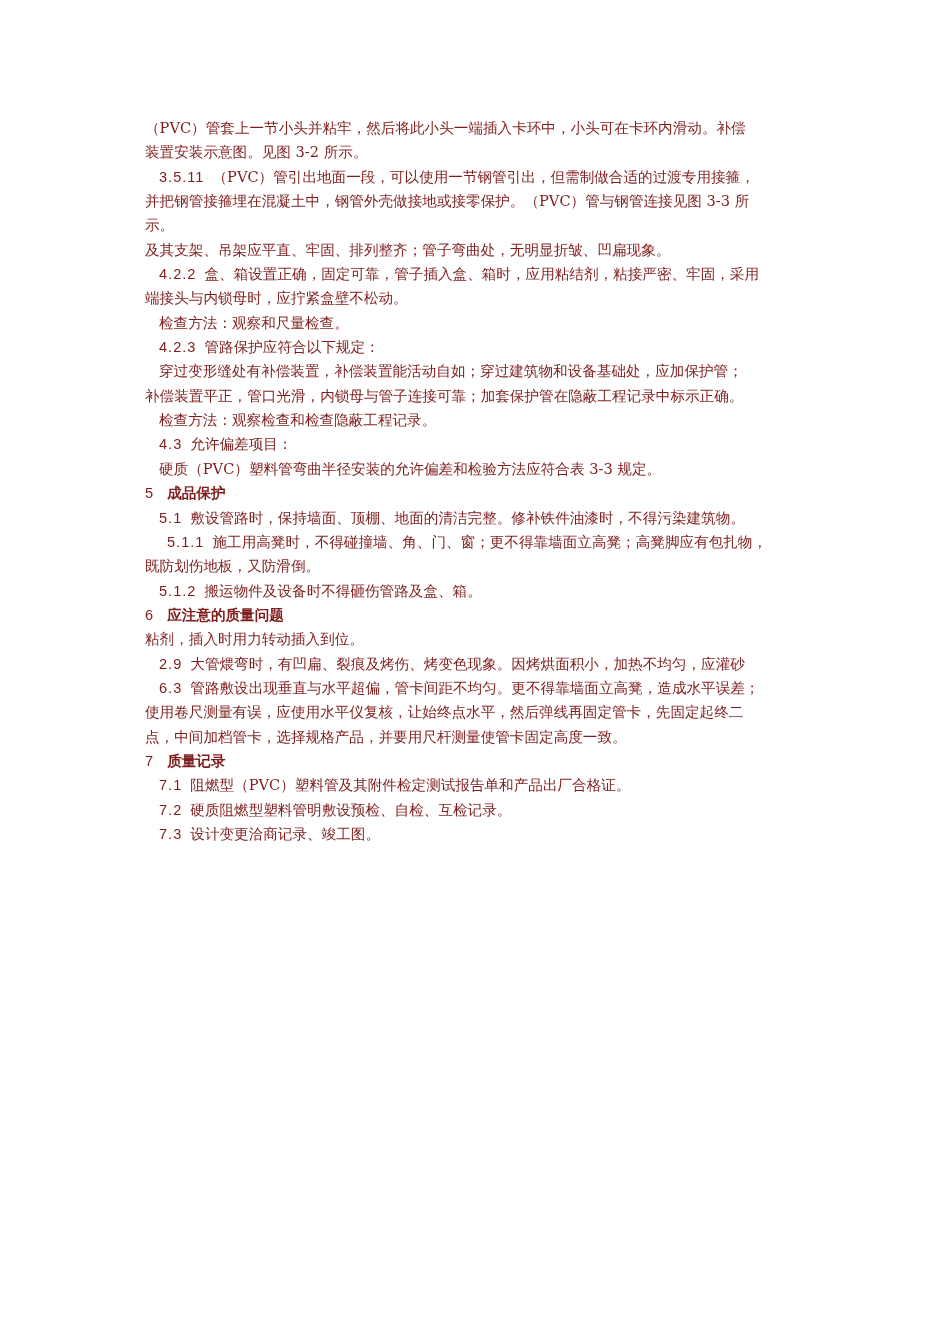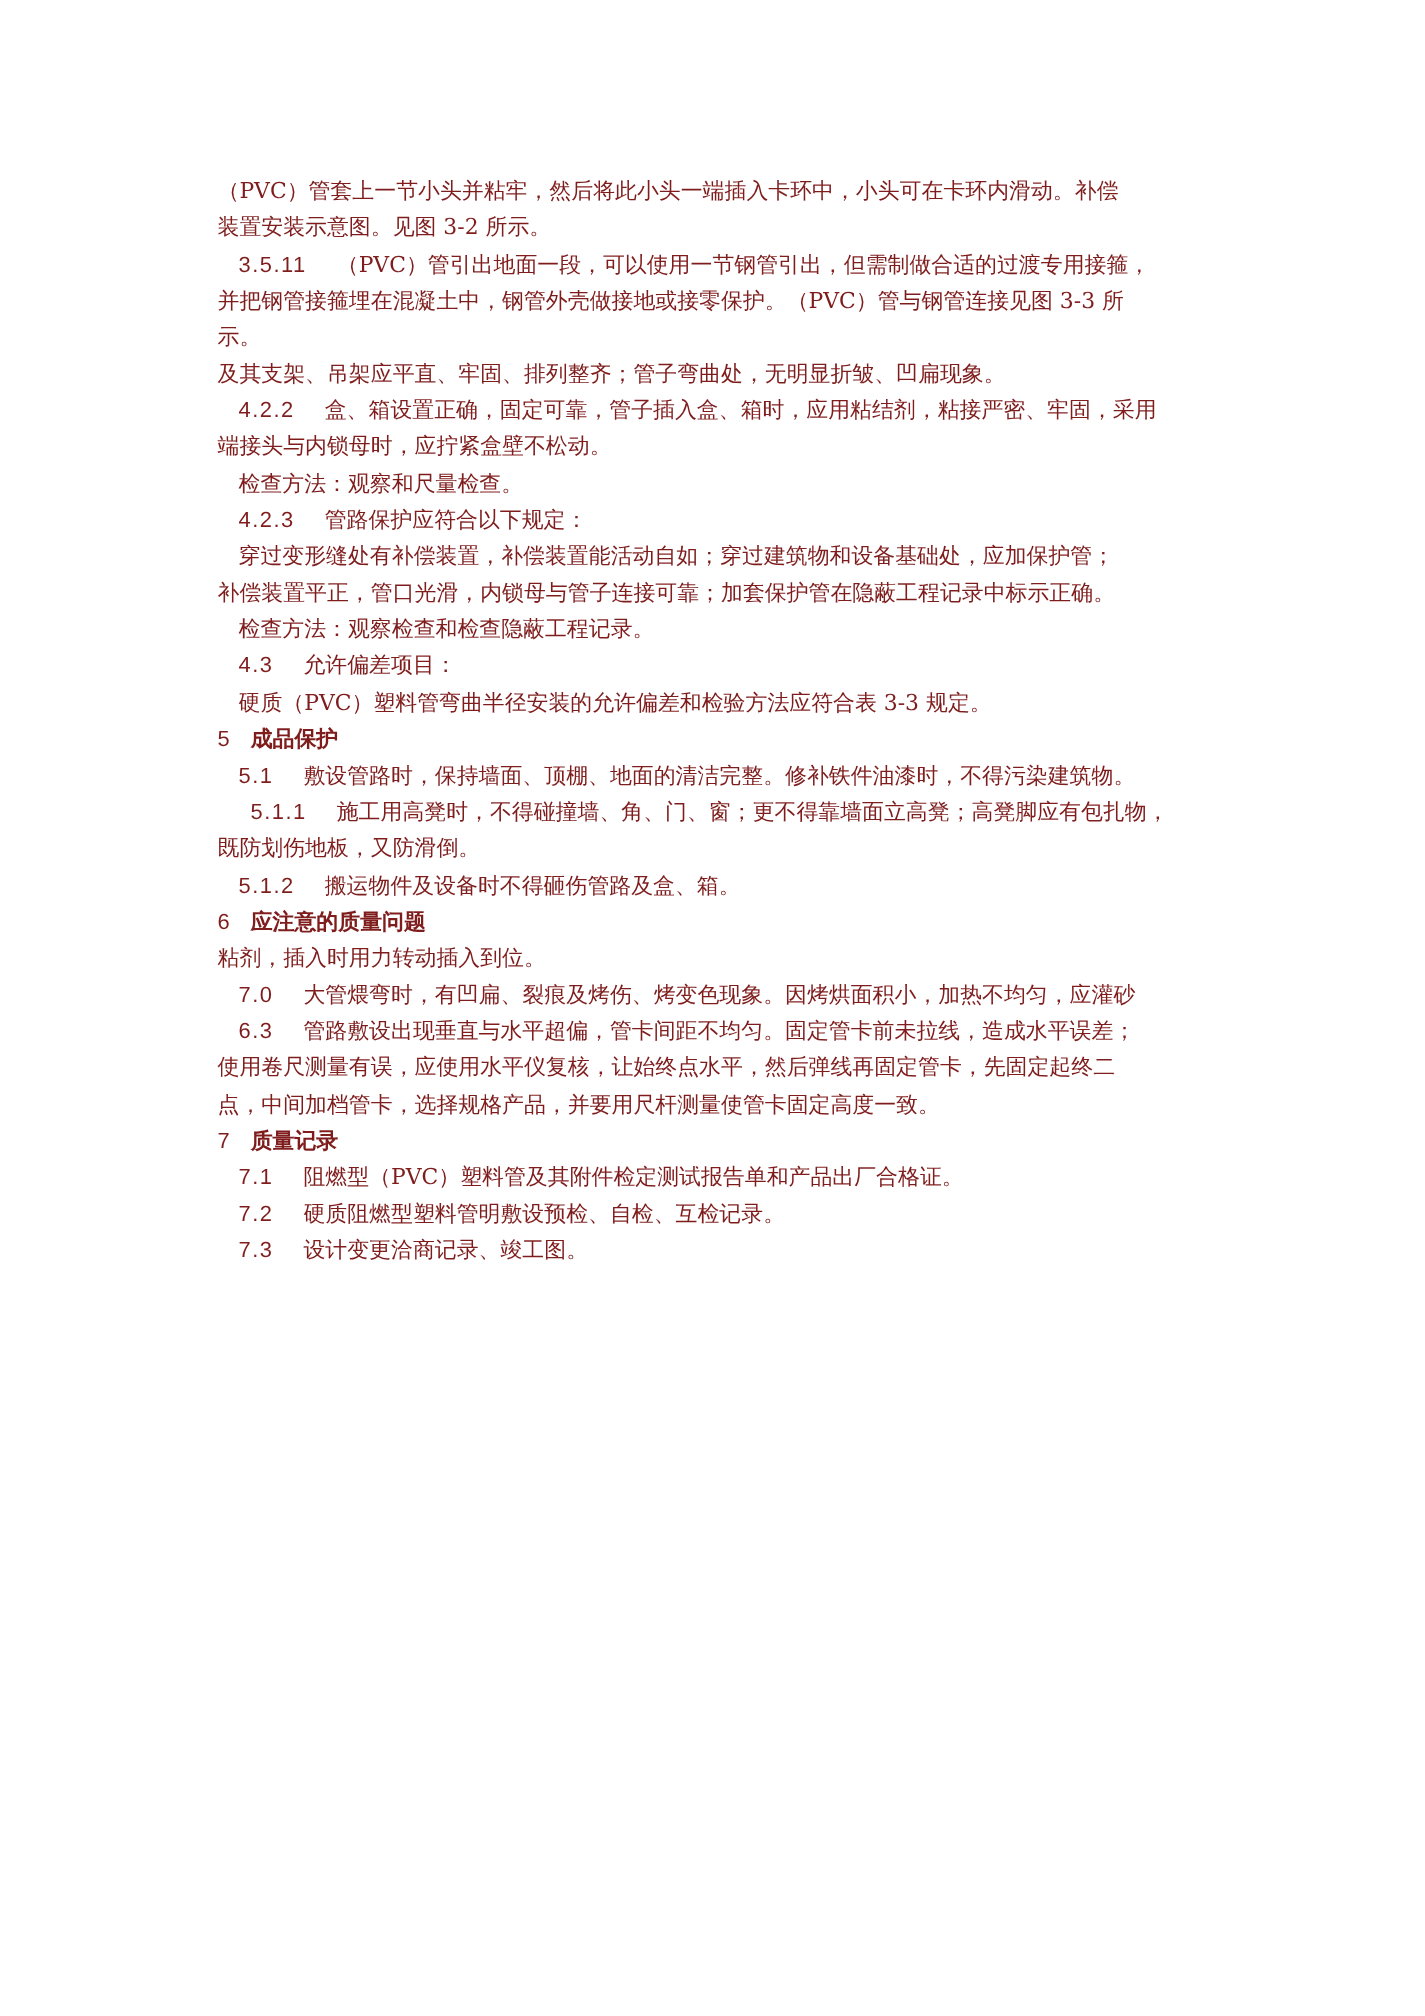--- a/index.html
+++ b/index.html
@@ -11,21 +11,21 @@
     width: 665px;
     font-family: "DejaVu Serif", "Liberation Serif", serif;
     font-size: 14.6px;
     line-height: 24.35px;
     color: #7f1d1d;
     text-align: justify;
   }
   .line { white-space: nowrap; height: 24.35px; overflow: visible; }
   .ind1 { padding-left: 14px; }
   .ind2 { padding-left: 22px; }
-  .num { font-family: "Liberation Sans", "DejaVu Sans", sans-serif; letter-spacing: 1px; margin-right: 20px; }
+  .num { font-family: "Liberation Sans", "DejaVu Sans", sans-serif; letter-spacing: 1px; margin-right: 8px; }
   .heading { font-family: "Liberation Sans", "DejaVu Sans", sans-serif; font-weight: bold; }
   .heading .hnum { font-weight: normal; margin-right: 14px; }
 </style>
 </head>
 <body>
 
 <div class="page">
   <div class="line"><span>（PVC）管套上一节小头并粘牢，然后将此小头一端插入卡环中，小头可在卡环内滑动。补偿</span></div>
   <div class="line"><span>装置安装示意图。见图 3-2 所示。</span></div>
   <div class="line ind1"><span class="num">3.5.11</span><span>（PVC）管引出地面一段，可以使用一节钢管引出，但需制做合适的过渡专用接箍，</span></div>
@@ -41,21 +41,21 @@
   <div class="line ind1"><span>检查方法：观察检查和检查隐蔽工程记录。</span></div>
   <div class="line ind1"><span class="num">4.3</span><span>允许偏差项目：</span></div>
   <div class="line ind1"><span>硬质（PVC）塑料管弯曲半径安装的允许偏差和检验方法应符合表 3-3 规定。</span></div>
   <div class="line heading"><span class="hnum">5</span><span>成品保护</span></div>
   <div class="line ind1"><span class="num">5.1</span><span>敷设管路时，保持墙面、顶棚、地面的清洁完整。修补铁件油漆时，不得污染建筑物。</span></div>
   <div class="line ind2"><span class="num">5.1.1</span><span>施工用高凳时，不得碰撞墙、角、门、窗；更不得靠墙面立高凳；高凳脚应有包扎物，</span></div>
   <div class="line"><span>既防划伤地板，又防滑倒。</span></div>
   <div class="line ind1"><span class="num">5.1.2</span><span>搬运物件及设备时不得砸伤管路及盒、箱。</span></div>
   <div class="line heading"><span class="hnum">6</span><span>应注意的质量问题</span></div>
   <div class="line"><span>粘剂，插入时用力转动插入到位。</span></div>
-  <div class="line ind1"><span class="num">7.0</span><span>大管煨弯时，有凹扁、裂痕及烤伤、烤变色现象。因烤烘面积小，加热不均匀，应灌砂</span></div>
-  <div class="line ind1"><span class="num">6.3</span><span>管路敷设出现垂直与水平超偏，管卡间距不均匀。固定管卡前未拉线，造成水平误差；</span></div>
+  <div class="line ind1"><span class="num">2.9</span><span>大管煨弯时，有凹扁、裂痕及烤伤、烤变色现象。因烤烘面积小，加热不均匀，应灌砂</span></div>
+  <div class="line ind1"><span class="num">6.3</span><span>管路敷设出现垂直与水平超偏，管卡间距不均匀。更不得靠墙面立高凳，造成水平误差；</span></div>
   <div class="line"><span>使用卷尺测量有误，应使用水平仪复核，让始终点水平，然后弹线再固定管卡，先固定起终二</span></div>
   <div class="line"><span>点，中间加档管卡，选择规格产品，并要用尺杆测量使管卡固定高度一致。</span></div>
   <div class="line heading"><span class="hnum">7</span><span>质量记录</span></div>
   <div class="line ind1"><span class="num">7.1</span><span>阻燃型（PVC）塑料管及其附件检定测试报告单和产品出厂合格证。</span></div>
   <div class="line ind1"><span class="num">7.2</span><span>硬质阻燃型塑料管明敷设预检、自检、互检记录。</span></div>
   <div class="line ind1"><span class="num">7.3</span><span>设计变更洽商记录、竣工图。</span></div>
 </div>
 
 </body></html>

